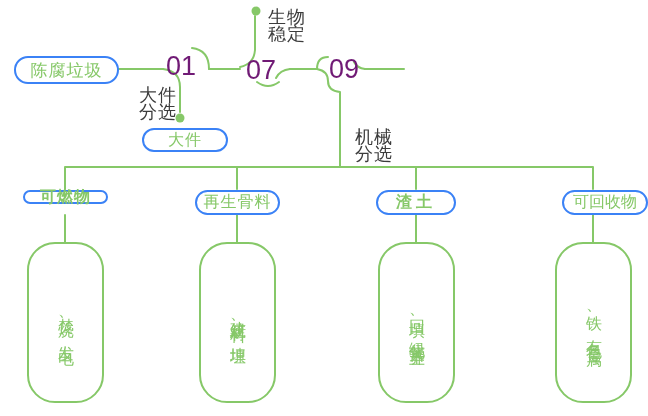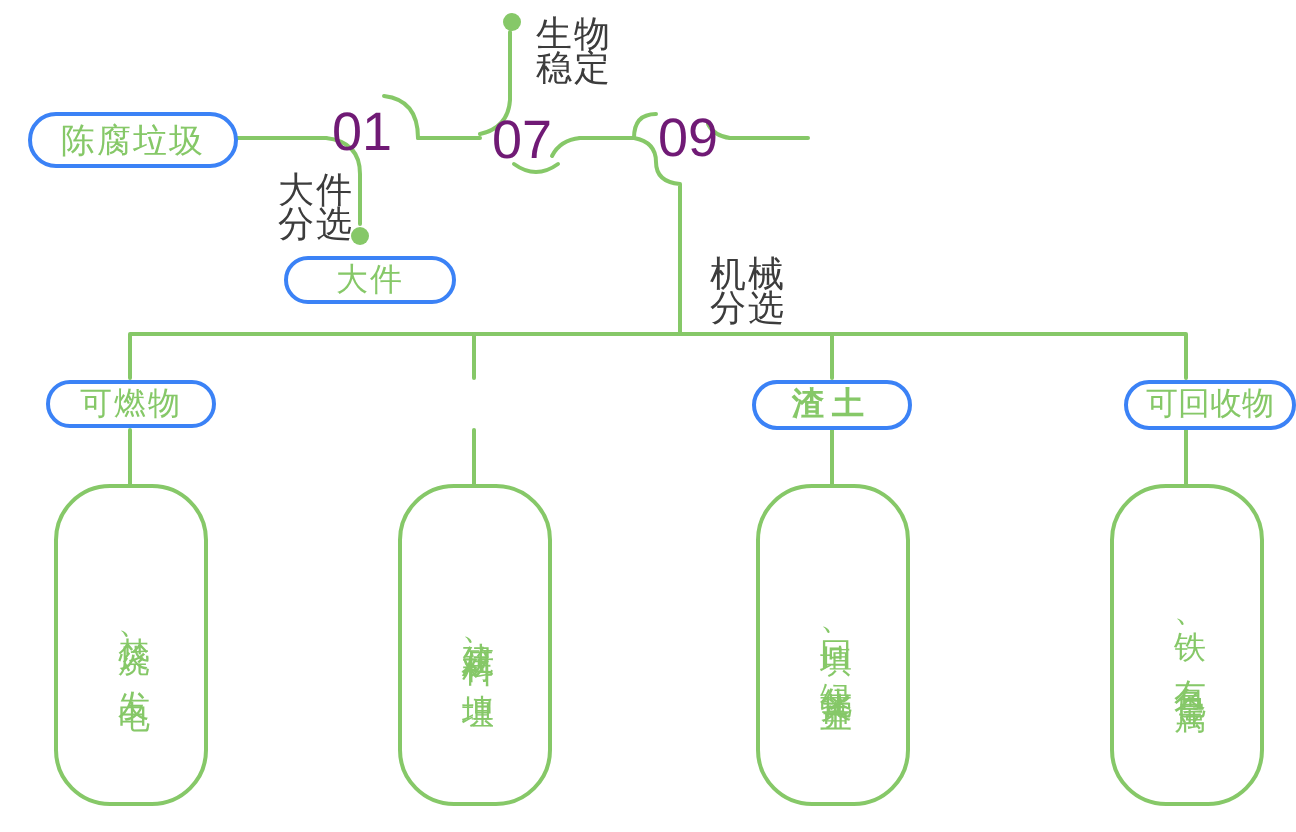--- a/index.html
+++ b/index.html
@@ -78,22 +78,25 @@
 分选</div>
   <div class="lbl" style="left:268px;top:9px;">生物
 稳定</div>
   <div class="lbl" style="left:355px;top:87px;margin-top:42px;">机械
 分选</div>
 
   <div class="pill small" style="left:142px;top:128px;width:86px;height:24px;">
     <span>大件</span>
   </div>
 
-  <div class="pill small" style="left:23px;top:190px;width:85px;height:24px;">
+  <div class="pill small" style="left:23px;top:190px;width:85px;height:14px;font-weight:bold;">
     <span>可燃物</span>
+  </div>
+  <div class="pill small" style="left:195px;top:190px;width:85px;height:25px;">
+    <span>再生骨料</span>
   </div>
   <div class="pill small" style="left:376px;top:190px;width:80px;height:25px;letter-spacing:4px;font-weight:bold;">
     <span>渣土</span>
   </div>
   <div class="pill small" style="left:562px;top:190px;width:86px;height:25px;letter-spacing:0;">
     <span>可回收物</span>
   </div>
 
   <div class="obox" style="left:27px;top:242px;width:77px;height:161px;">
     <span>焚烧、发电</span>

